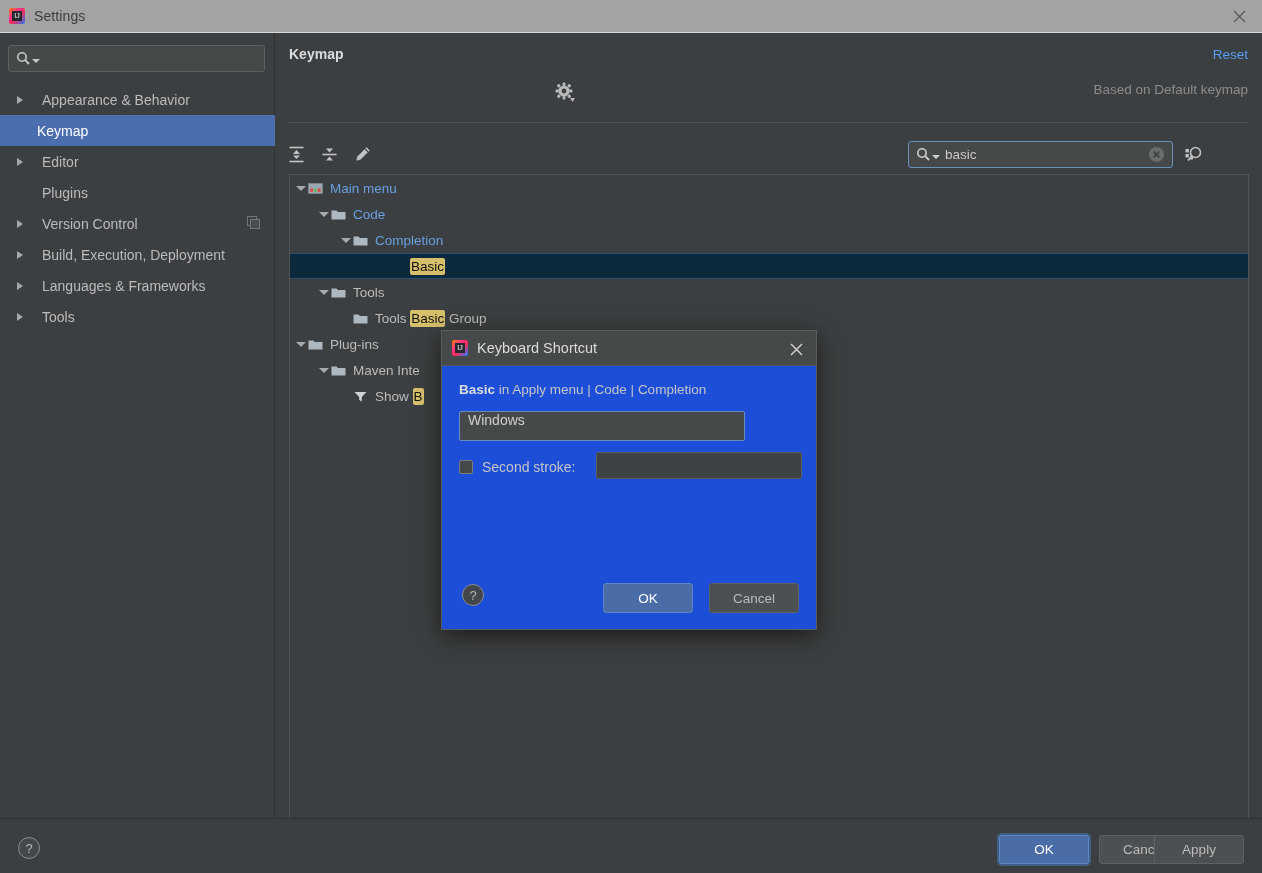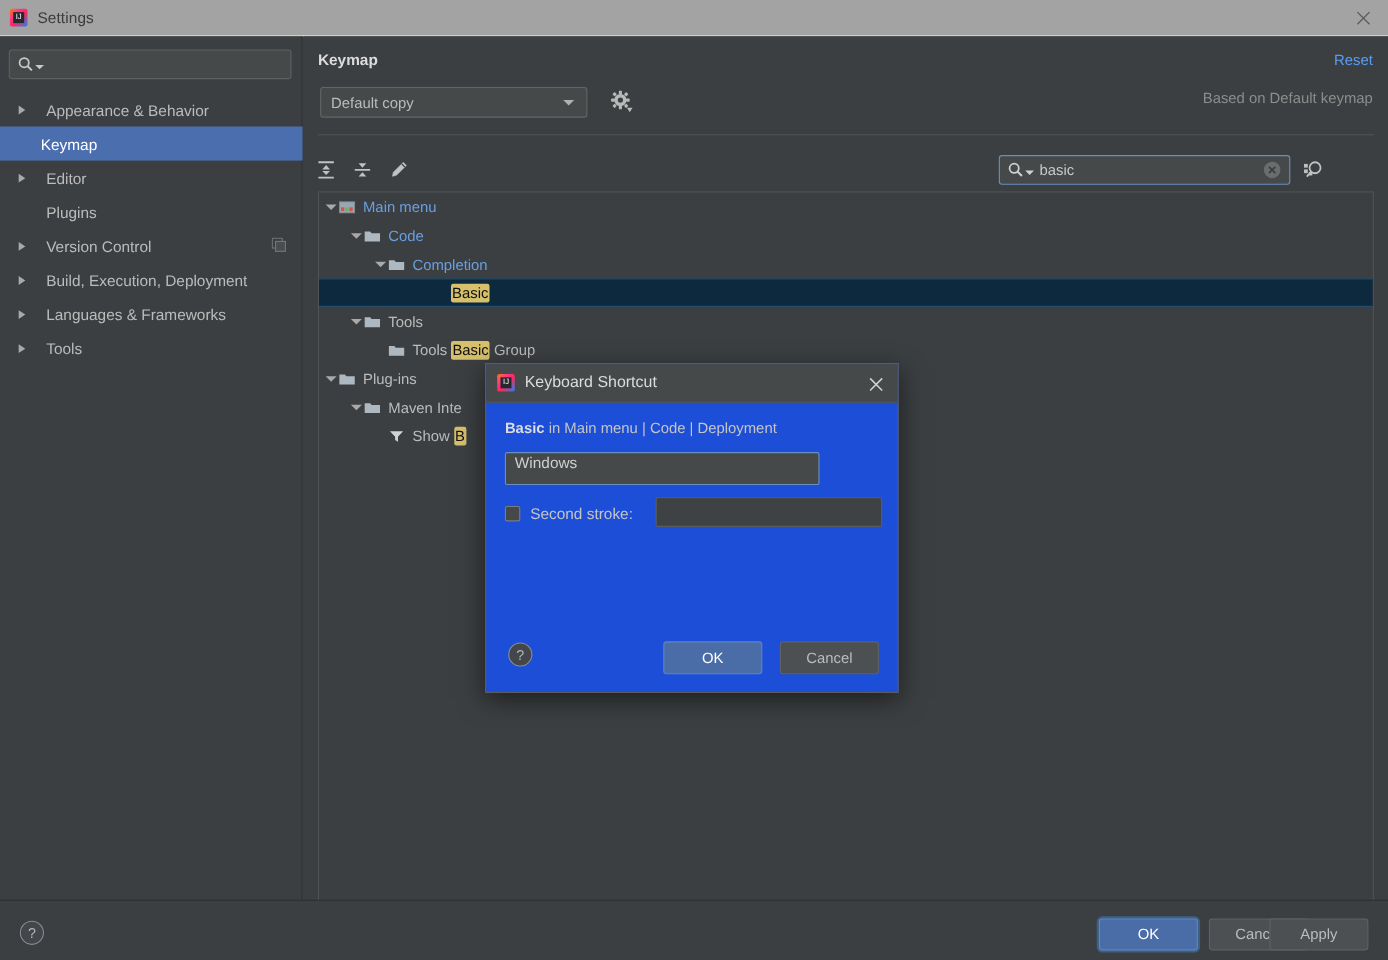--- a/index.html
+++ b/index.html
@@ -289,24 +289,20 @@
           </span>
         <span class="lbl">Tools</span>
       </div>
     </div>
   </div>
 
   <div class="main">
     <div class="km-title">Keymap</div>
     <div class="reset-link">Reset</div>
 
-    <div class="km-combo">
-      <span class="val">Default copy</span>
-      <span class="caret"></span>
-    </div>
 
     <div class="gear-btn">
       <svg width="22" height="22" viewBox="0 0 22 22">
         <g fill="#b9b9b9">
           <circle cx="10" cy="10" r="5.6"></circle>
           <rect x="8.6" y="1.6" width="2.8" height="3.2" rx="0.6"></rect>
           <rect x="8.6" y="15.2" width="2.8" height="3.2" rx="0.6"></rect>
           <rect x="1.6" y="8.6" width="3.2" height="2.8" rx="0.6"></rect>
           <rect x="15.2" y="8.6" width="3.2" height="2.8" rx="0.6"></rect>
           <rect x="3.3" y="3.3" width="2.9" height="2.9" rx="0.6" transform="rotate(-45 4.75 4.75)"></rect>
@@ -482,21 +478,21 @@
       <div class="dlg-close">
         <svg width="13" height="13" viewBox="0 0 13 13">
           <line x1="1" y1="1" x2="12" y2="12" stroke="#d2d2d2" stroke-width="1.4"></line>
           <line x1="12" y1="1" x2="1" y2="12" stroke="#d2d2d2" stroke-width="1.4"></line>
         </svg>
       </div>
     </div>
 
     <div class="dlg-body">
       <div class="dlg-desc">
-        <b>Basic</b><span> in Main menu | Code | Deployment</span>
+        <b>Basic</b><span> in Apply menu | Code | Completion</span>
       </div>
 
       <div class="stroke-input">
         <input type="text" id="first-stroke-el" placeholder="" value="Windows" style="">
       </div>
 
       <div class="second-row">
         <span class="cbx"></span>
         <span class="slabel">Second stroke:</span>
       </div>

